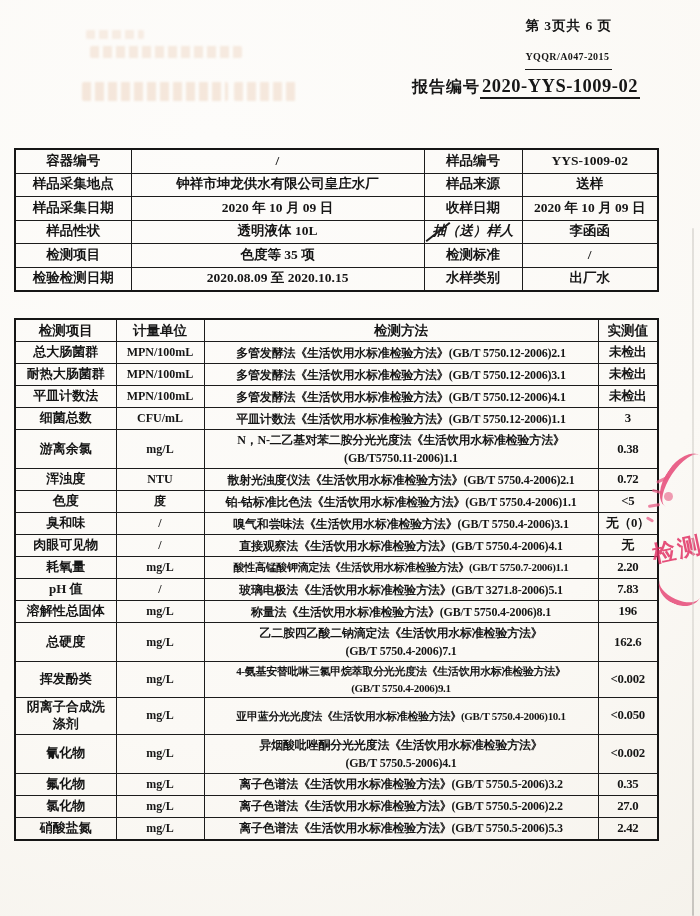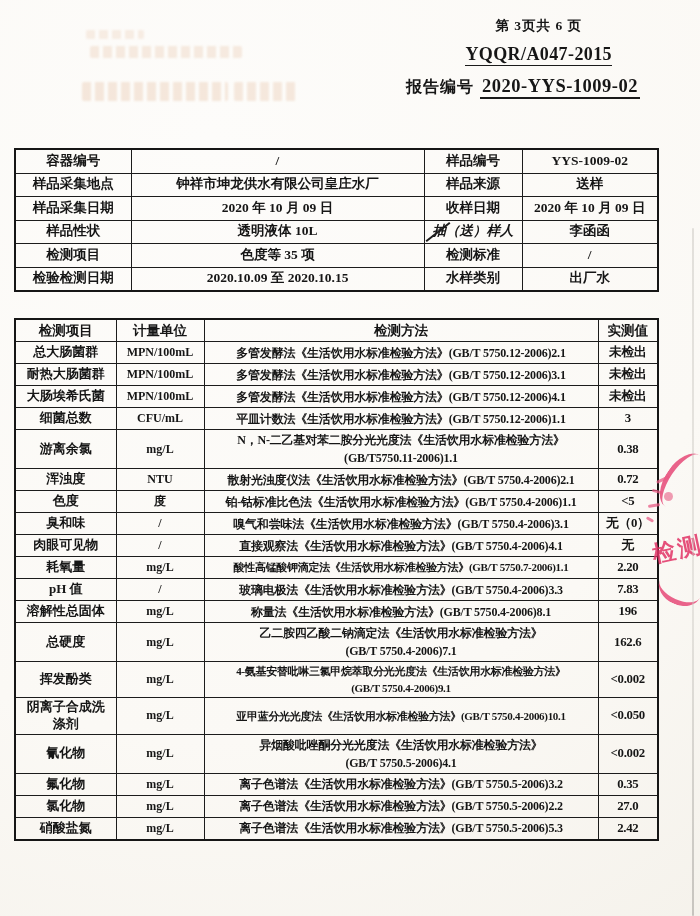--- a/index.html
+++ b/index.html
@@ -10,28 +10,28 @@
 
   
   .bleed{position:absolute;filter:blur(1.3px);border-radius:2px;
          background:repeating-linear-gradient(90deg, rgba(221,168,128,.9) 0 9px, rgba(221,168,128,0) 9px 13px);}
   .b1{left:86px;top:30px;width:58px;height:9px;opacity:.20;}
   .b2{left:90px;top:46px;width:152px;height:12px;opacity:.24;}
   .b3{left:82px;top:82px;width:146px;height:19px;opacity:.28;}
   .b4{left:234px;top:82px;width:64px;height:19px;opacity:.26;}
 
   
-  .page-head{position:absolute;top:18px;right:88px;text-align:center;line-height:1.25;}
+  .page-head{position:absolute;top:18px;right:88px;line-height:1.25;}
   .page-no{font-size:13.5px;font-weight:700;letter-spacing:1px;}
-  .doc-code{font-size:18px;font-weight:700;letter-spacing:.4px;
-            border-bottom:1.6px solid #1b1b1b;padding-bottom:0;margin-top:8px;}
+  .doc-code{font-size:10px;font-weight:700;letter-spacing:.4px;
+            border-bottom:1.6px solid #1b1b1b;padding-bottom:6px;margin-top:16px;}
   .report-line{position:absolute;top:76px;right:60px;font-weight:700;white-space:nowrap;}
   .report-label{font-size:16px;letter-spacing:1px;}
   .report-no{font-size:18.5px;letter-spacing:.5px;border-bottom:2px solid #1b1b1b;
-             padding:0 2px 1px 2px;margin-left:6px;}
+             padding:0 2px 1px 2px;}
   .doc-title{position:absolute;top:108px;left:0;width:100%;text-align:center;margin:0;
              font-size:29px;font-weight:700;letter-spacing:4px;}
 
   
   table{border-collapse:collapse;table-layout:fixed;position:absolute;left:14px;width:643px;
         background:transparent;}
   th,td{border:1.5px solid #1c1c1c;text-align:center;vertical-align:middle;
         padding:1px 2px;font-weight:700;overflow:hidden;}
   table{border:2px solid #161616;}
 
@@ -130,21 +130,21 @@
 
   <tr>
     <th class="i-label">检测项目</th>
     <td class="i-value">色度等 35 项</td>
     <th class="i-label">检测标准</th>
     <td class="i-value">/</td>
   </tr>
 
   <tr>
     <th class="i-label">检验检测日期</th>
-    <td class="i-value">2020.10.09 至 2020.10.15</td>
+    <td class="i-value">2020.08.09 至 2020.10.15</td>
     <th class="i-label">水样类别</th>
     <td class="i-value">出厂水</td>
   </tr>
 </tbody>
   </table>
 
   <table class="results-table">
     <colgroup>
         <col style="width:101px">
         <col style="width:88px">
@@ -168,21 +168,21 @@
   </tr>
 
   <tr>
     <td class="c-item">耐热大肠菌群</td>
     <td class="c-unit">MPN/100mL</td>
     <td class="c-method">多管发酵法《生活饮用水标准检验方法》(GB/T 5750.12-2006)3.1</td>
     <td class="c-value">未检出</td>
   </tr>
 
   <tr>
-    <td class="c-item">大肠埃希氏菌</td>
+    <td class="c-item">平皿计数法</td>
     <td class="c-unit">MPN/100mL</td>
     <td class="c-method">多管发酵法《生活饮用水标准检验方法》(GB/T 5750.12-2006)4.1</td>
     <td class="c-value">未检出</td>
   </tr>
 
   <tr>
     <td class="c-item">细菌总数</td>
     <td class="c-unit">CFU/mL</td>
     <td class="c-method">平皿计数法《生活饮用水标准检验方法》(GB/T 5750.12-2006)1.1</td>
     <td class="c-value">3</td>
@@ -227,21 +227,21 @@
   <tr>
     <td class="c-item">耗氧量</td>
     <td class="c-unit">mg/L</td>
     <td class="c-method compact">酸性高锰酸钾滴定法《生活饮用水标准检验方法》(GB/T 5750.7-2006)1.1</td>
     <td class="c-value">2.20</td>
   </tr>
 
   <tr>
     <td class="c-item">pH 值</td>
     <td class="c-unit">/</td>
-    <td class="c-method">玻璃电极法《生活饮用水标准检验方法》(GB/T 5750.4-2006)3.3</td>
+    <td class="c-method">玻璃电极法《生活饮用水标准检验方法》(GB/T 3271.8-2006)5.1</td>
     <td class="c-value">7.83</td>
   </tr>
 
   <tr>
     <td class="c-item">溶解性总固体</td>
     <td class="c-unit">mg/L</td>
     <td class="c-method">称量法《生活饮用水标准检验方法》(GB/T 5750.4-2006)8.1</td>
     <td class="c-value">196</td>
   </tr>
 

